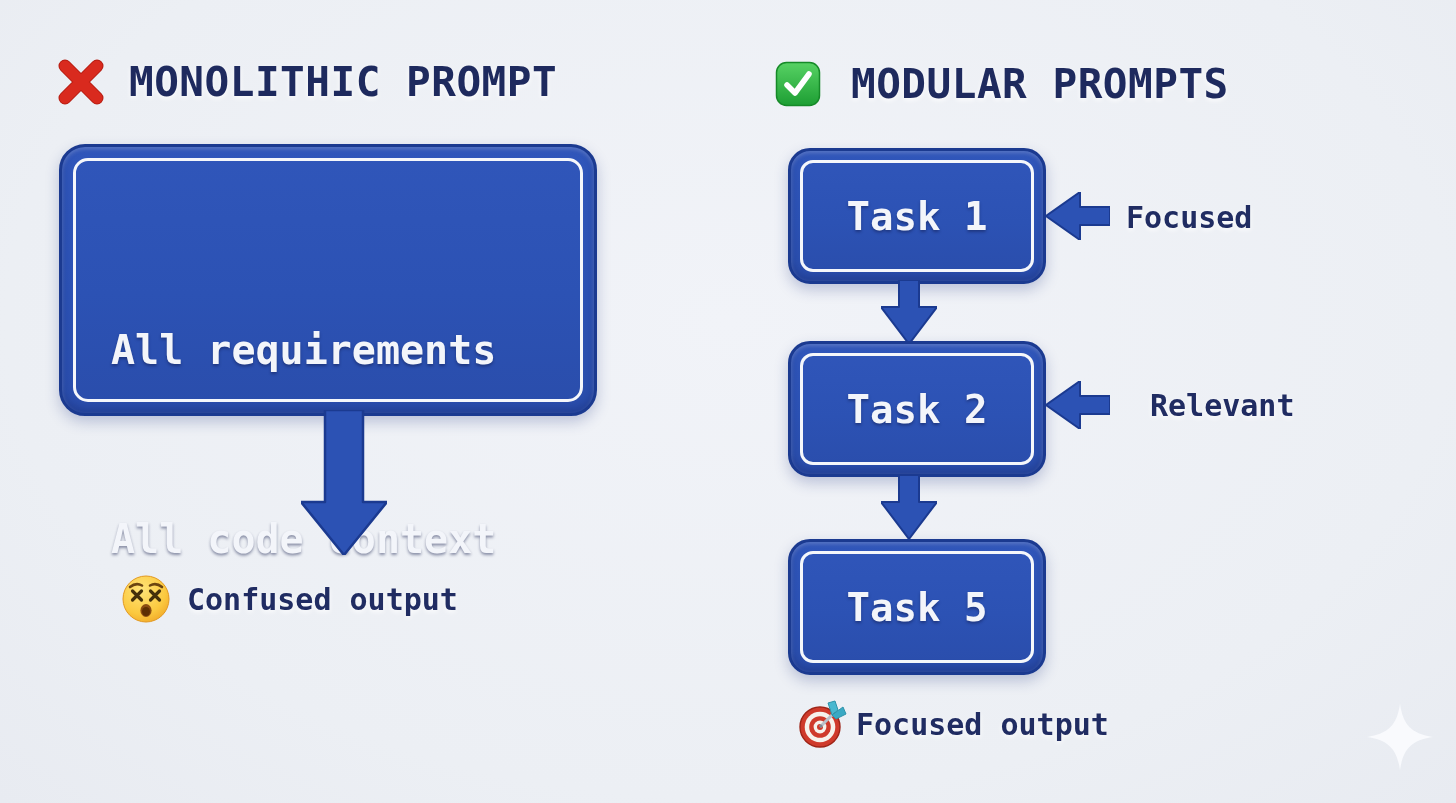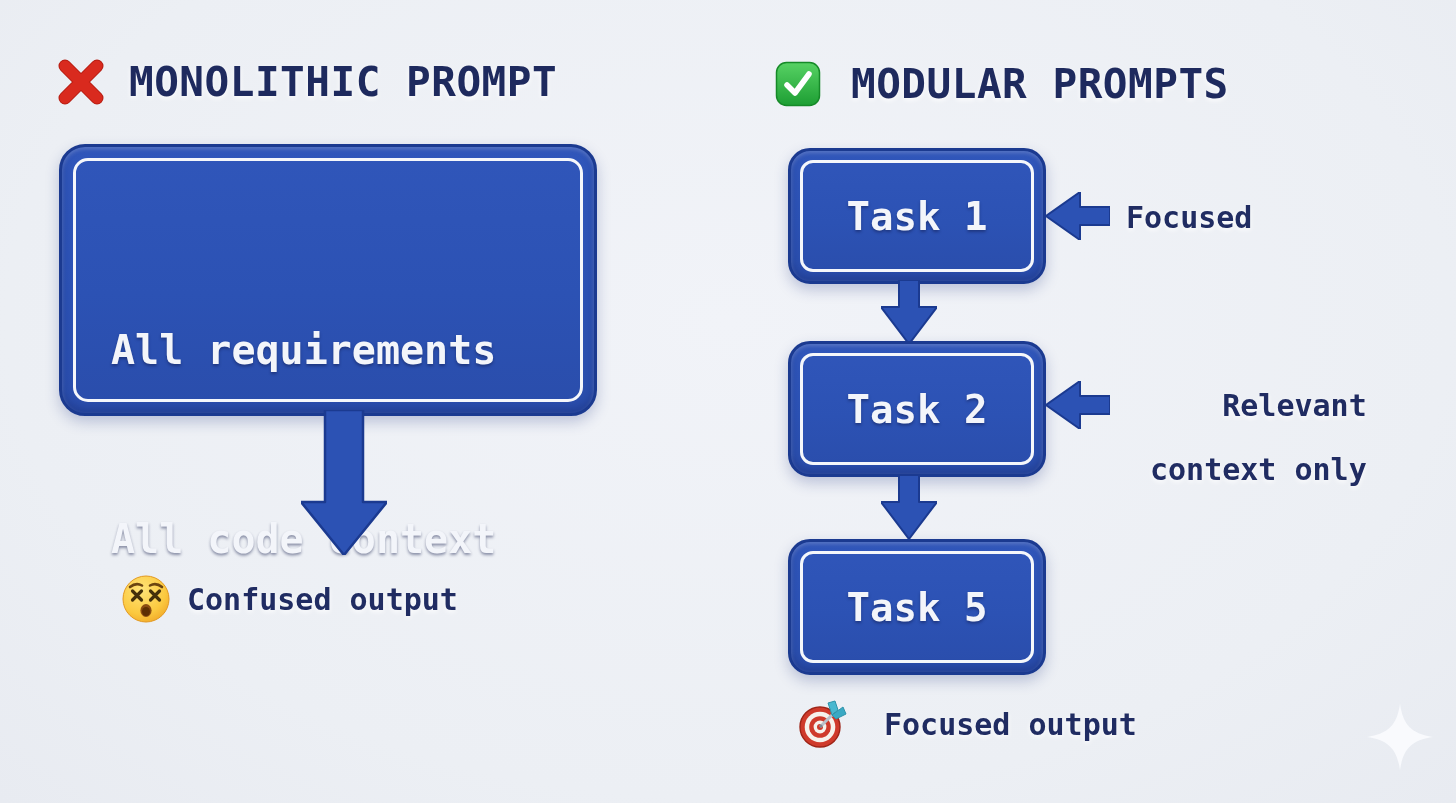--- a/index.html
+++ b/index.html
@@ -138,33 +138,32 @@
 
     <div class="bluebox taskbox" style="top:341px;">
       <div class="inner-stroke"></div>
       <span class="task-label">Task 2</span>
     </div>
     <svg class="arrow-svg" style="left:1046px;top:381px;" width="64" height="48" viewBox="0 0 64 48">
       <polygon points="34,0 34,15 64,15 64,33 34,33 34,48 0,24" fill="#2c52b4" stroke="#1b3a90" stroke-width="2" stroke-linejoin="round"></polygon>
     </svg>
     <div class="navy-label annot2" style="left:1126px;top:374px;margin-left:24px;">
       <div>Relevant</div>
-      <div>context only</div>
     </div>
 
     <svg class="arrow-svg" style="left:881px;top:475px;" width="56" height="64" viewBox="0 0 56 64">
       <polygon points="18,0 38,0 38,27 56,27 28,64 0,27 18,27" fill="#2c52b4" stroke="#1b3a90" stroke-width="2" stroke-linejoin="round"></polygon>
     </svg>
 
     <div class="bluebox taskbox" style="top:539px;">
       <div class="inner-stroke"></div>
       <span class="task-label">Task 5</span>
     </div>
 
-    <div class="result-row" style="left:796px;top:698px;gap:36px;">
+    <div class="result-row" style="left:796px;top:698px;gap:8px;">
       <svg width="52" height="52" viewBox="0 0 52 52">
         <circle cx="24" cy="29" r="20" fill="#cf3a2b" stroke="#9e2417" stroke-width="1.4"></circle>
         <circle cx="24" cy="29" r="15.3" fill="#f6f2ec"></circle>
         <circle cx="24" cy="29" r="10.8" fill="#cf3a2b"></circle>
         <circle cx="24" cy="29" r="6.4" fill="#f6f2ec"></circle>
         <circle cx="24" cy="29" r="3" fill="#cf3a2b"></circle>
         <line x1="36" y1="17" x2="25" y2="28" stroke="#b9c0ca" stroke-width="3" stroke-linecap="round"></line>
         <path d="M36 17 L32 5 L39 3 L42 12 Z" fill="#49b8d0" stroke="#2f93aa" stroke-width="1"></path>
         <path d="M36 17 L47 9 L50 16 L40 21 Z" fill="#3aa9c4" stroke="#2f93aa" stroke-width="1"></path>
         <circle cx="25" cy="28" r="1.6" fill="#7e8791"></circle>

